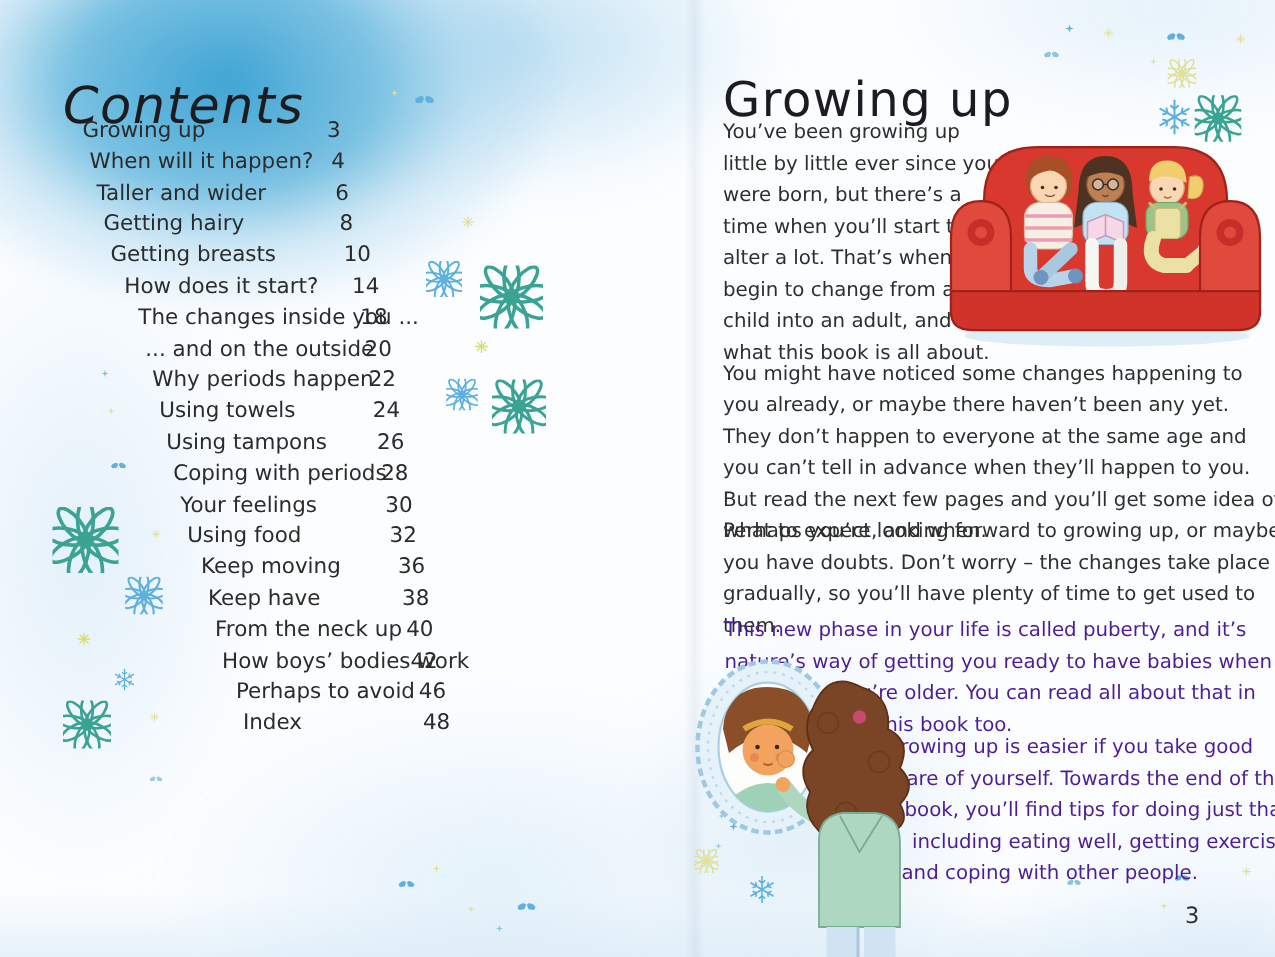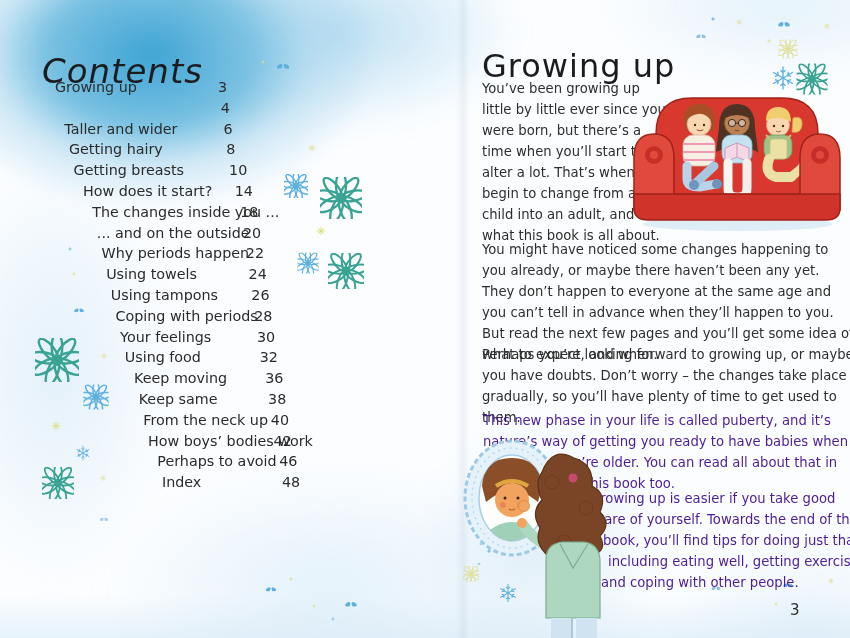--- a/index.html
+++ b/index.html
@@ -226,35 +226,35 @@
       <use href="#burst"></use>
     </svg>
   <svg class="dd" style="left:776px;top:604px;color:#dfe09a" width="10" height="10" viewBox="-10 -10 20 20">
       <use href="#spark"></use>
     </svg>
 
   <h1 class="page-title" id="contents-title">Contents</h1>
 
   <div class="toc">
     <div class="toc-row" style="--i:0"><span>Growing up</span><span class="toc-num">3</span></div>
-    <div class="toc-row" style="--i:1"><span class="toc-num">4</span></div>
+    <div class="toc-row" style="--i:1"><span>When will it happen?</span><span class="toc-num">4</span></div>
     <div class="toc-row" style="--i:2"><span>Taller and wider</span><span class="toc-num">6</span></div>
     <div class="toc-row" style="--i:3"><span>Getting hairy</span><span class="toc-num">8</span></div>
     <div class="toc-row" style="--i:4"><span>Getting breasts</span><span class="toc-num">10</span></div>
     <div class="toc-row" style="--i:6"><span>How does it start?</span><span class="toc-num">14</span></div>
     <div class="toc-row" style="--i:8"><span>The changes inside you ...</span><span class="toc-num">18</span></div>
     <div class="toc-row" style="--i:9"><span>... and on the outside</span><span class="toc-num">20</span></div>
     <div class="toc-row" style="--i:10"><span>Why periods happen</span><span class="toc-num">22</span></div>
     <div class="toc-row" style="--i:11"><span>Using towels</span><span class="toc-num">24</span></div>
     <div class="toc-row" style="--i:12"><span>Using tampons</span><span class="toc-num">26</span></div>
     <div class="toc-row" style="--i:13"><span>Coping with periods</span><span class="toc-num">28</span></div>
     <div class="toc-row" style="--i:14"><span>Your feelings</span><span class="toc-num">30</span></div>
     <div class="toc-row" style="--i:15"><span>Using food</span><span class="toc-num">32</span></div>
     <div class="toc-row" style="--i:17"><span>Keep moving</span><span class="toc-num">36</span></div>
-    <div class="toc-row" style="--i:18"><span>Keep same</span><span class="toc-num">38</span></div>
+    <div class="toc-row" style="--i:18"><span>Keep have</span><span class="toc-num">38</span></div>
     <div class="toc-row" style="--i:19"><span>From the neck up</span><span class="toc-num">40</span></div>
     <div class="toc-row" style="--i:20"><span>How boys’ bodies work</span><span class="toc-num">42</span></div>
     <div class="toc-row" style="--i:22"><span>Perhaps to avoid</span><span class="toc-num">46</span></div>
     <div class="toc-row" style="--i:23"><span>Index</span><span class="toc-num">48</span></div>
   </div>
 
   <h1 class="page-title" id="growingup-title">Growing up</h1>
 
   <div class="body-text" id="para1">You’ve been growing up little by little ever since you were born, but there’s a time when you’ll start to alter a lot. That’s when you begin to change from a child into an adult, and it’s what this book is all about.</div>
   <div class="body-text" id="para2">You might have noticed some changes happening to you already, or maybe there haven’t been any yet. They don’t happen to everyone at the same age and you can’t tell in advance when they’ll happen to you. But read the next few pages and you’ll get some idea of what to expect, and when.</div>

